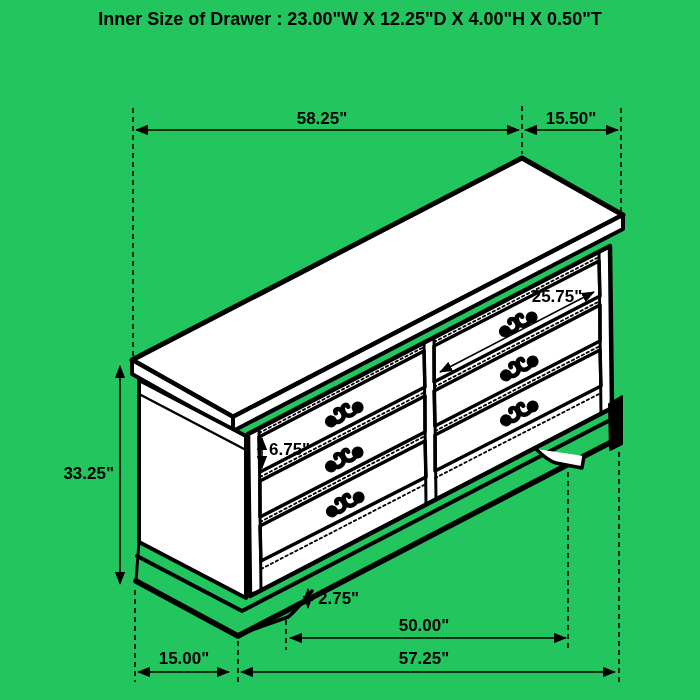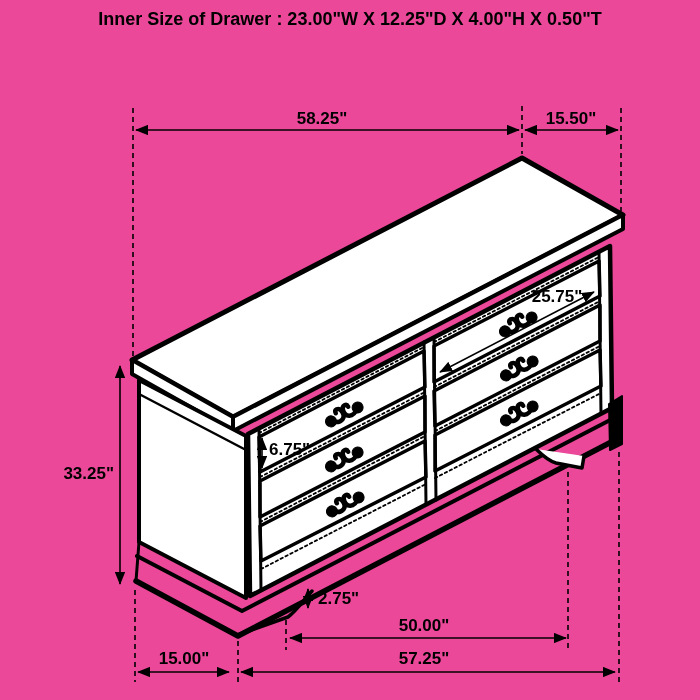--- a/index.html
+++ b/index.html
@@ -1,16 +1,16 @@
 <!DOCTYPE html>
 <html><head>
 <meta charset="utf-8">
 <style>
   html,body{margin:0;padding:0;background:#ffffff;}
-  .stage{width:700px;height:700px;background:#ec4899;position:relative;overflow:hidden;}
+  .stage{width:700px;height:700px;background:#22c55e;position:relative;overflow:hidden;}
   svg{display:block;}
   text{font-family:"Liberation Sans", sans-serif;font-weight:bold;fill:#000;}
   .title-text{font-size:18px;}
   .dim-label{font-size:17px;}
 </style>
 </head>
 <body>
 
 <div class="stage">
 <svg width="700" height="700" viewBox="0 0 700 700">

